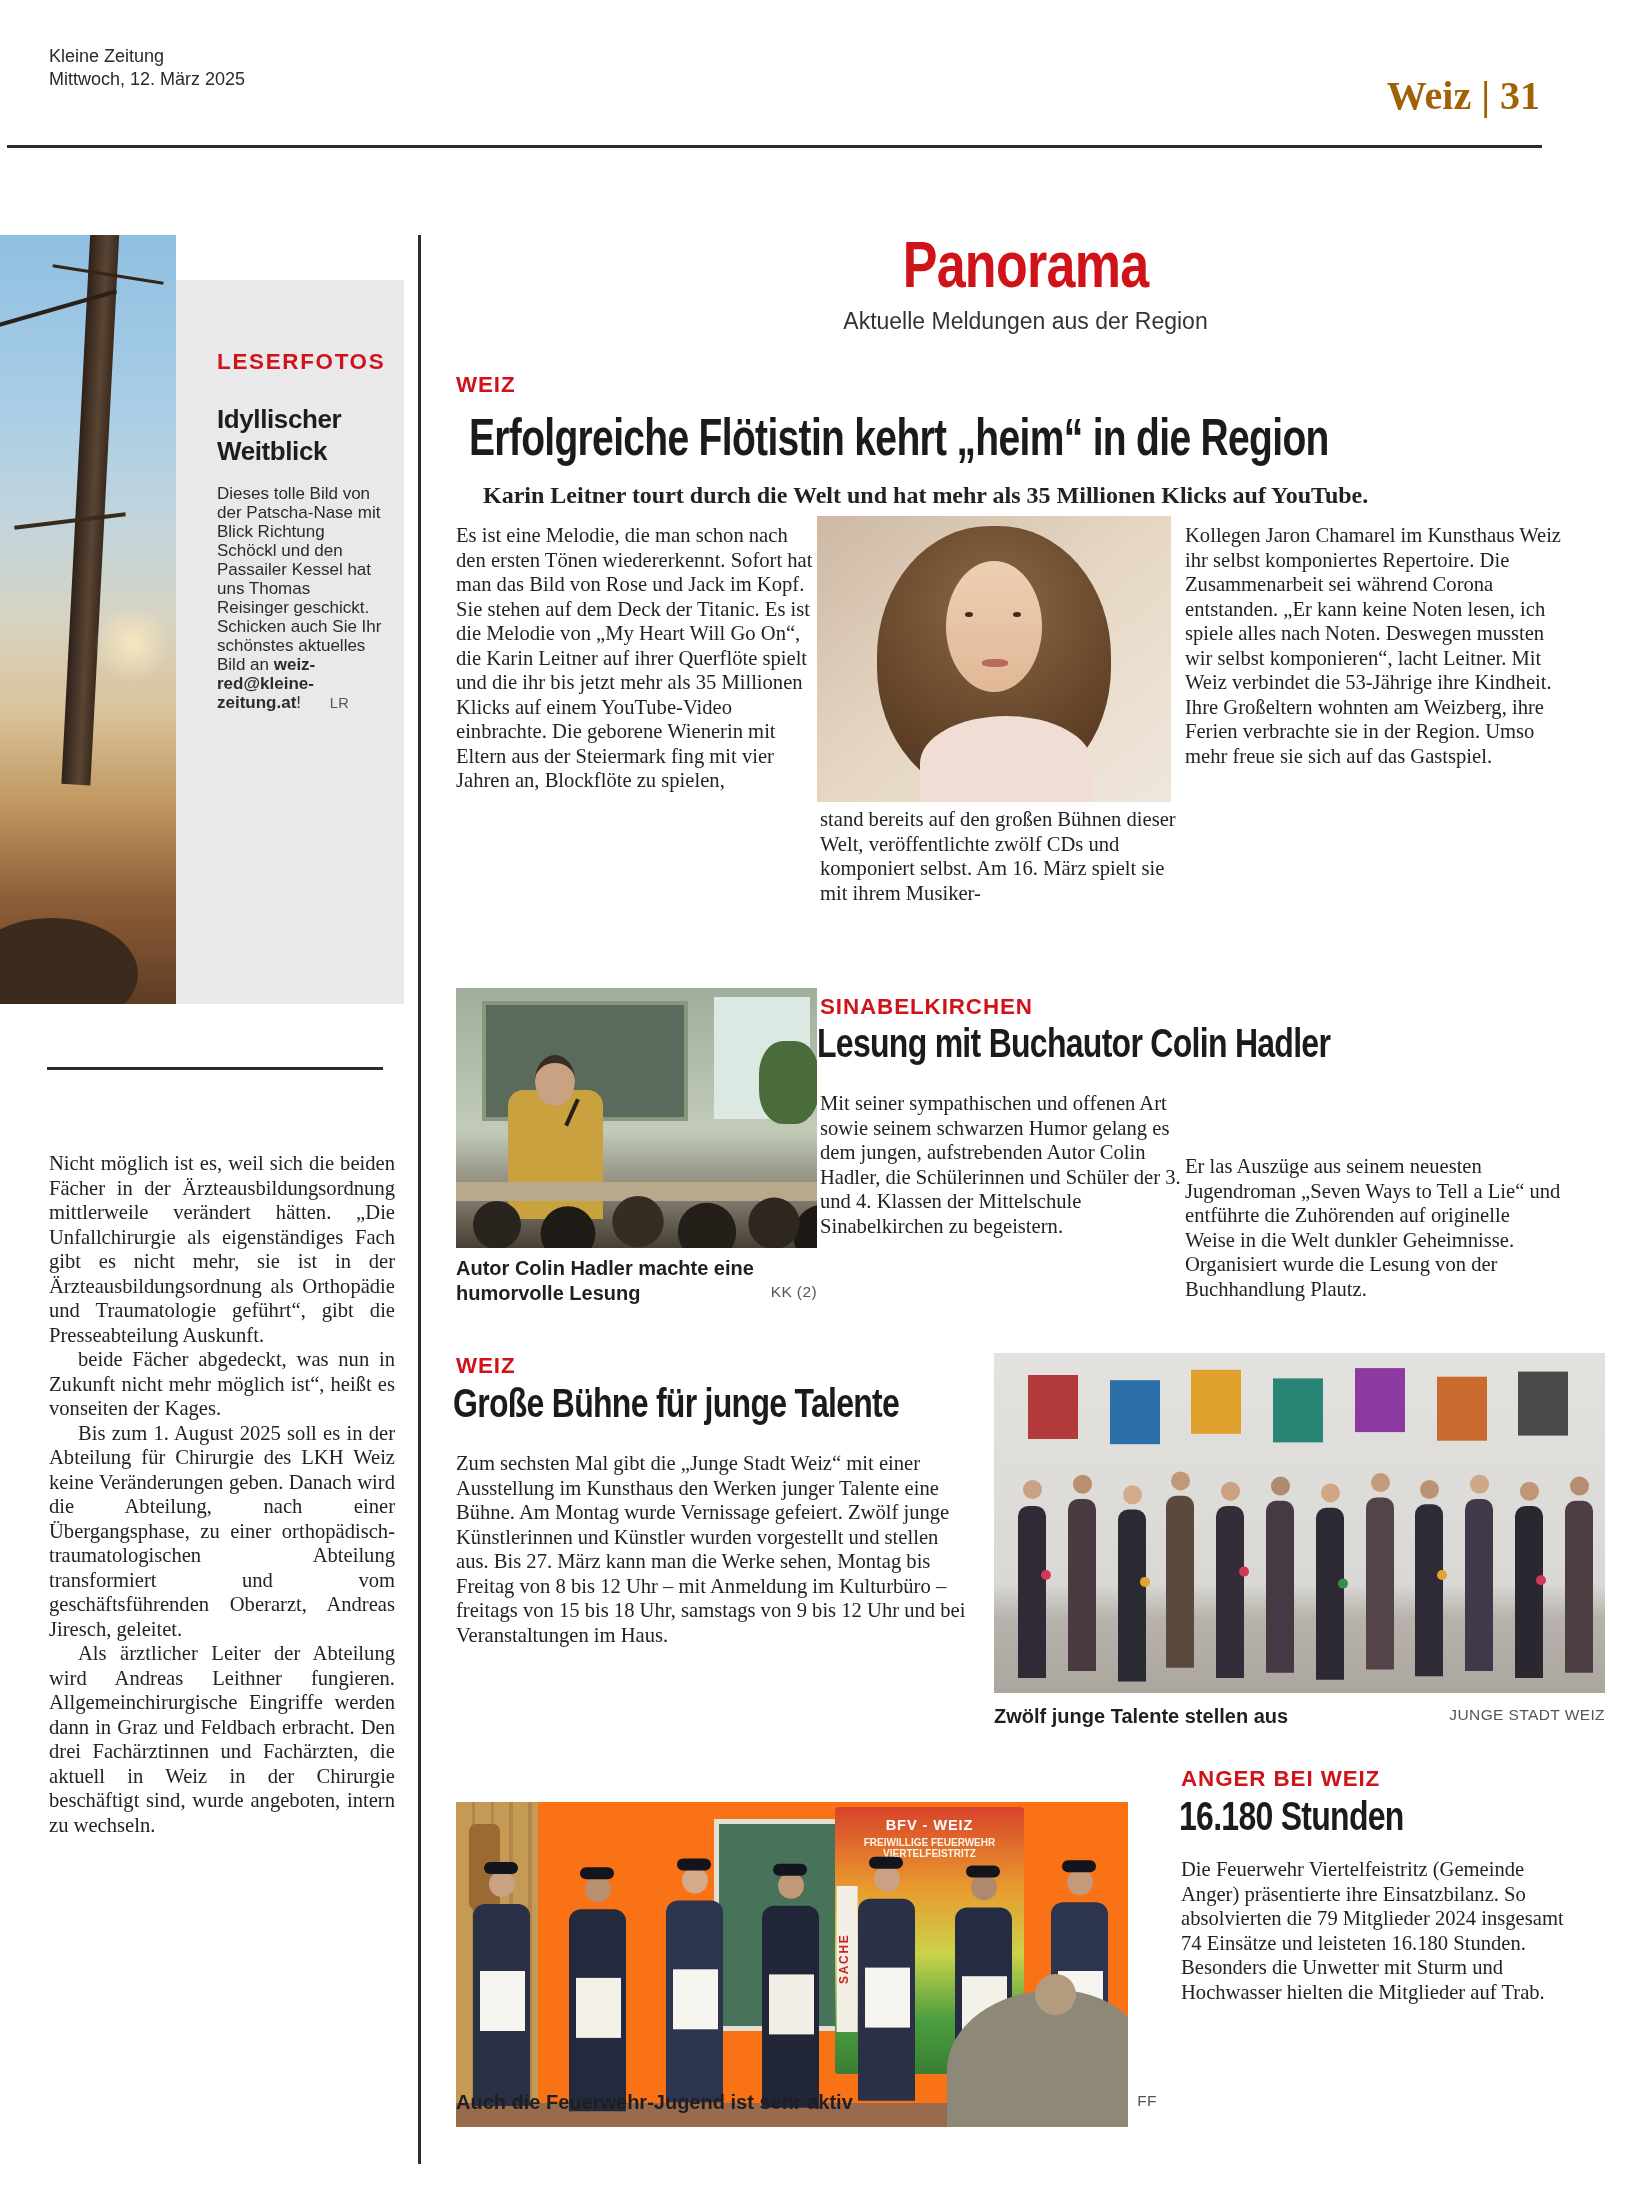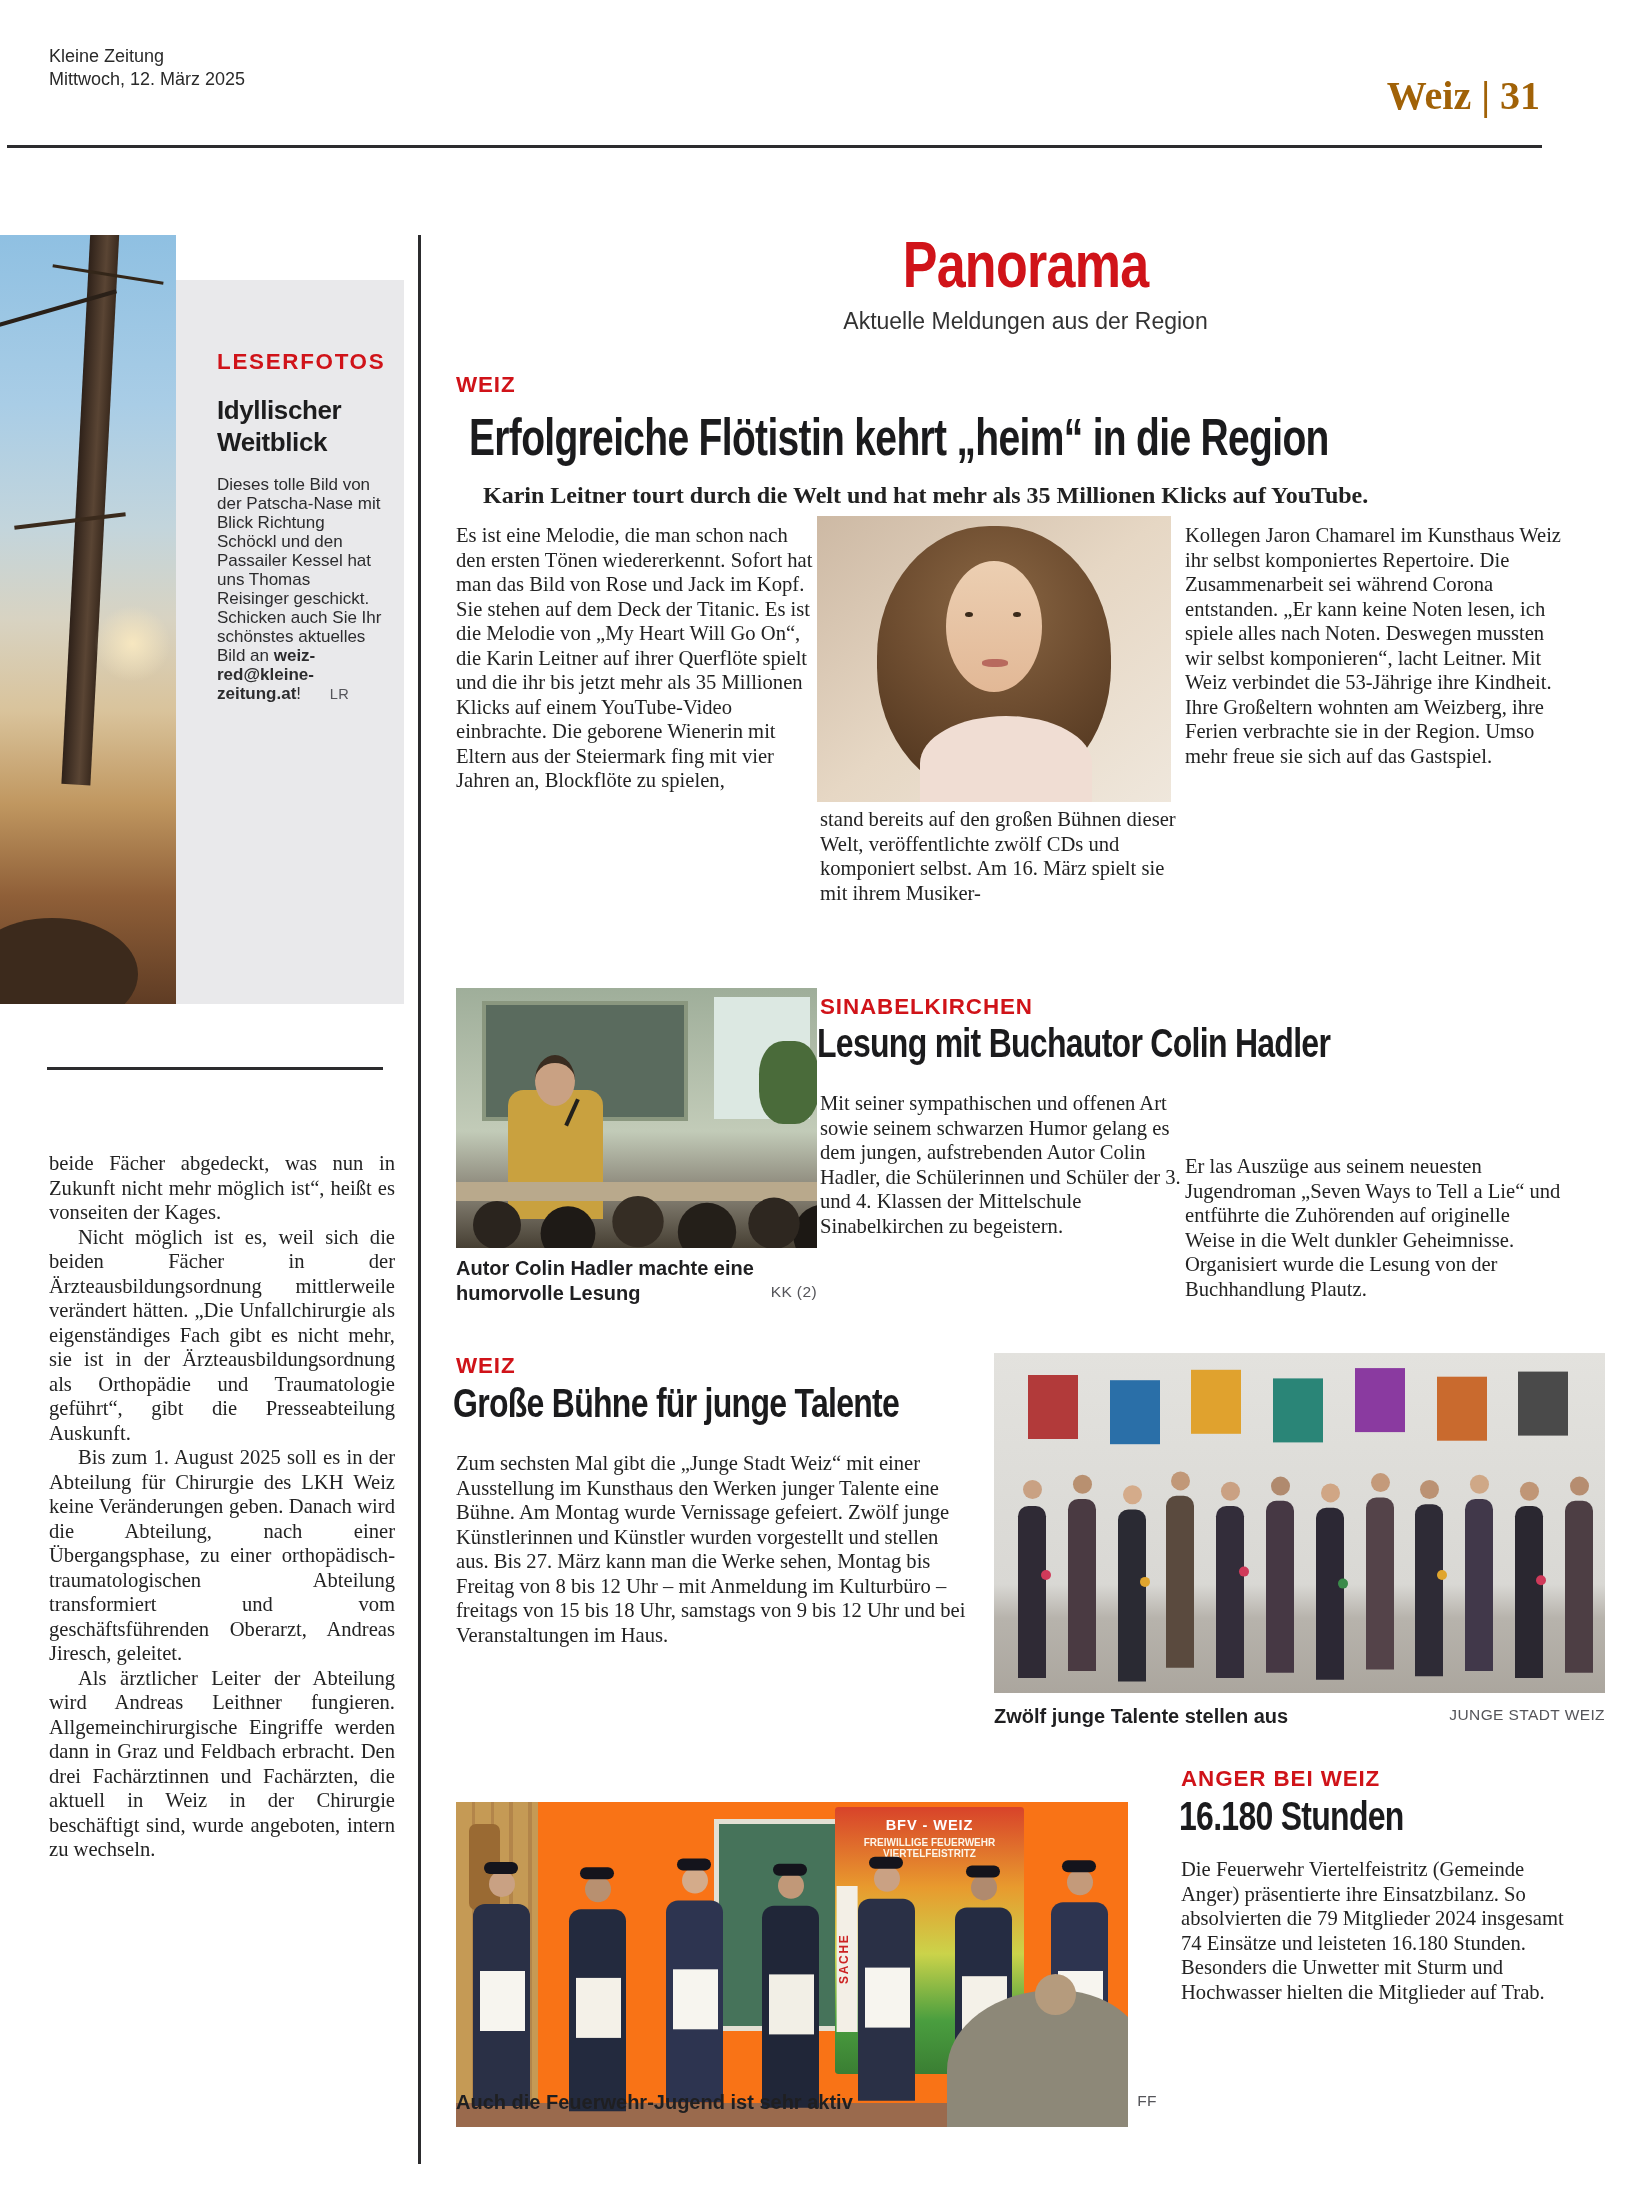--- a/index.html
+++ b/index.html
@@ -46,31 +46,31 @@
     <div class="shape" style="left:76px;top:-8.6px;width:29px;height:559px;background:linear-gradient(90deg,#2e2119,#5a4534 60%,#3a2a1e);transform:rotate(3deg);"></div>
     <div class="shape" style="left:-10.3px;top:72px;width:129px;height:4.3px;background:#2a2018;transform:rotate(-16deg);"></div>
     <div class="shape" style="left:52px;top:38px;width:112px;height:3.4px;background:#332619;transform:rotate(9deg);"></div>
     <div class="shape" style="left:13.8px;top:284px;width:112px;height:4.3px;background:#3a2a1c;transform:rotate(-7deg);"></div>
     <div class="shape" style="right:5.2px;top:370px;width:77px;height:77px;border-radius:50%;background:radial-gradient(circle,#f7e7c0 0%,rgba(247,231,192,0) 70%);"></div>
     <div class="shape" style="left:-34px;bottom:-26px;width:172px;height:112px;border-radius:50%;background:#3c2a1c;"></div>
   </div>
 
   <div class="graybox" style="left:176px;top:280px;width:228px;height:724px;padding:69px 22.4px 0 41px;box-sizing:border-box;">
     <div class="kicker" style="letter-spacing:1.7px;">LESERFOTOS</div>
-    <div style="font-size:26px;line-height:32px;font-weight:bold;color:#1d1d1e;margin-top:19px;letter-spacing:-0.4px;">Idyllischer Weitblick</div>
+    <div style="font-size:26px;line-height:32px;font-weight:bold;color:#1d1d1e;margin-top:28px;letter-spacing:-0.4px;">Idyllischer Weitblick</div>
     <div style="font-size:17px;line-height:19px;color:#2c2c2e;margin-top:17px;">
       <span>Dieses tolle Bild von der Patscha-Nase mit Blick Richtung Schöckl und den Passailer Kessel hat uns Thomas Reisinger geschickt. Schicken auch Sie Ihr schönstes aktuelles Bild an </span><strong>weiz-red@kleine-zeitung.at</strong><span>!</span>
       <span class="credit" style="font-size:14.6px;padding-left:24px;">LR</span>
     </div>
   </div>
 
   <div class="rule" style="left:47px;top:1067px;width:336px;height:2.6px;"></div>
   <div class="abs body-text just" style="left:49px;top:1151px;width:346px;">
+    <p>Nicht möglich ist es, weil sich die beiden Fächer in der Ärzteausbildungsordnung mittlerweile verändert hätten. „Die Unfallchirurgie als eigenständiges Fach gibt es nicht mehr, sie ist in der Ärzteausbildungsordnung als Orthopädie und Traumatologie geführt“, gibt die Presseabteilung Auskunft.</p>
     <p>beide Fächer abgedeckt, was nun in Zukunft nicht mehr möglich ist“, heißt es vonseiten der Kages.</p>
-    <p>Nicht möglich ist es, weil sich die beiden Fächer in der Ärzteausbildungsordnung mittlerweile verändert hätten. „Die Unfallchirurgie als eigenständiges Fach gibt es nicht mehr, sie ist in der Ärzteausbildungsordnung als Orthopädie und Traumatologie geführt“, gibt die Presseabteilung Auskunft.</p>
     <p>Bis zum 1. August 2025 soll es in der Abteilung für Chirurgie des LKH Weiz keine Veränderungen geben. Danach wird die Abteilung, nach einer Übergangsphase, zu einer orthopädisch-traumatologischen Abteilung transformiert und vom geschäftsführenden Oberarzt, Andreas Jiresch, geleitet.</p>
     <p>Als ärztlicher Leiter der Abteilung wird Andreas Leithner fungieren. Allgemeinchirurgische Eingriffe werden dann in Graz und Feldbach erbracht. Den drei Fachärztinnen und Fachärzten, die aktuell in Weiz in der Chirurgie beschäftigt sind, wurde angeboten, intern zu wechseln.</p>
   </div>
 
   <div class="abs kicker" style="left:456px;top:372px;">WEIZ</div>
   <h1 class="abs headline" style="left:453px;top:394px;margin:16px;font-size:52px;">
     <span class="cond" style="transform:scaleX(0.75);">Erfolgreiche Flötistin kehrt „heim“ in die Region</span>
   </h1>
   <div class="abs serif" style="left:456px;top:482px;font-size:24px;font-weight:bold;color:#222;margin-left:27px;">Karin Leitner tourt durch die Welt und hat mehr als 35 Millionen Klicks auf YouTube.</div>
   <div class="abs body-text" style="left:456px;top:523px;width:361px;">Es ist eine Melodie, die man schon nach den ersten Tönen wiedererkennt. Sofort hat man das Bild von Rose und Jack im Kopf. Sie stehen auf dem Deck der Titanic. Es ist die Melodie von „My Heart Will Go On“, die Karin Leitner auf ihrer Querflöte spielt und die ihr bis jetzt mehr als 35 Millionen Klicks auf einem YouTube-Video einbrachte. Die geborene Wienerin mit Eltern aus der Steiermark fing mit vier Jahren an, Blockflöte zu spielen,</div>

